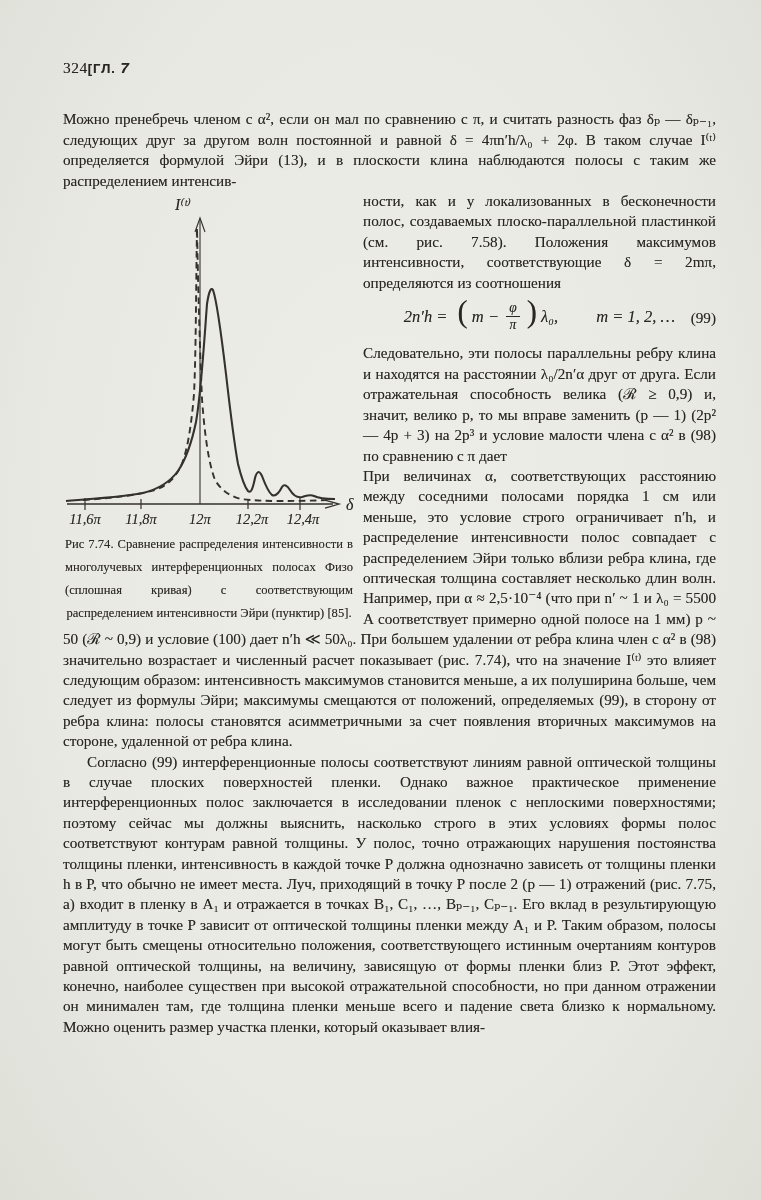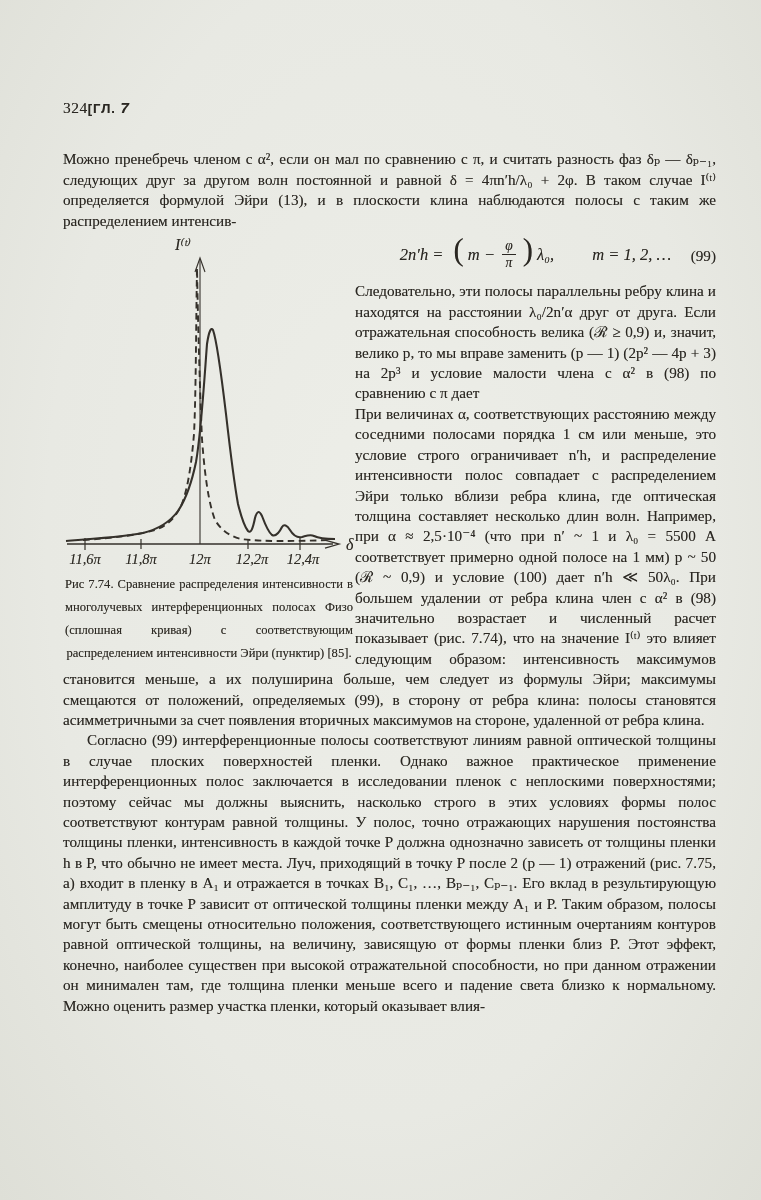--- a/index.html
+++ b/index.html
@@ -20,28 +20,28 @@
     display:flex;align-items:baseline;
     margin-bottom:30px;
   }
   .pagenum{font-size:15.5px;letter-spacing:0.5px;}
   .runhead{
     flex:1;text-align:center;
     font-size:12.6px;letter-spacing:1.6px;word-spacing:3px;
     font-family:"Liberation Sans","DejaVu Sans",sans-serif;
     font-weight:bold;color:#33302a;
   }
-  .chapter{font-size:13px;letter-spacing:1px;font-family:"Liberation Sans","DejaVu Sans",sans-serif;font-weight:bold;margin-top:40px;}
+  .chapter{font-size:13px;letter-spacing:1px;font-family:"Liberation Sans","DejaVu Sans",sans-serif;font-weight:bold;}
   .chapter .num{font-size:15px;font-style:italic;}
   p{margin:0;}
   p.indent{text-indent:24px;}
   .fig{
     float:left;
     width:292px;
-    margin:3px 0 4px 0;
+    margin:3px 8px 4px 0;
     text-align:center;
   }
   .fig svg{display:block;}
   .fig figcaption{
     margin-top:7px;
     font-size:12.6px;line-height:23px;
     text-align:justify;text-align-last:center;
     color:#2e2b25;
     padding:0 2px;
   }
@@ -103,20 +103,21 @@
       <text x="283" y="316" text-anchor="start" font-family="Liberation Serif, DejaVu Serif, serif" font-style="italic" font-size="16" fill="#2e2b25">δ</text>
       <text x="22" y="330" text-anchor="middle" font-family="Liberation Serif, DejaVu Serif, serif" font-style="italic" font-size="14.5" fill="#2e2b25">11,6π</text>
       <text x="78" y="330" text-anchor="middle" font-family="Liberation Serif, DejaVu Serif, serif" font-style="italic" font-size="14.5" fill="#2e2b25">11,8π</text>
       <text x="137" y="330" text-anchor="middle" font-family="Liberation Serif, DejaVu Serif, serif" font-style="italic" font-size="14.5" fill="#2e2b25">12π</text>
       <text x="189" y="330" text-anchor="middle" font-family="Liberation Serif, DejaVu Serif, serif" font-style="italic" font-size="14.5" fill="#2e2b25">12,2π</text>
       <text x="240" y="330" text-anchor="middle" font-family="Liberation Serif, DejaVu Serif, serif" font-style="italic" font-size="14.5" fill="#2e2b25">12,4π</text>
     </svg>
     <figcaption>Рис 7.74. Сравнение распределения интенсивности в многолучевых интерференционных полосах Физо (сплошная кривая) с соответствующим распределением интенсивности Эйри (пунктир) [85].</figcaption>
   </figure>
 
+  <p>ности, как и у локализованных в бесконечности полос, создаваемых плоско-параллельной пластинкой (см. рис. 7.58). Положения максимумов интенсивности, соответствующие δ = 2mπ, определяются из соотношения</p>
 
   <div class="equation">
     <span class="eq-body">
       <span>2n′h =</span>
       <span class="bigp eq-sp">(</span>
       <span>m −</span>
       <span class="frac"><span class="num">φ</span><span class="den">π</span></span>
       <span class="bigp">)</span>
       <span>λ₀,</span>
       <span class="eq-cond">m = 1, 2, …</span>

